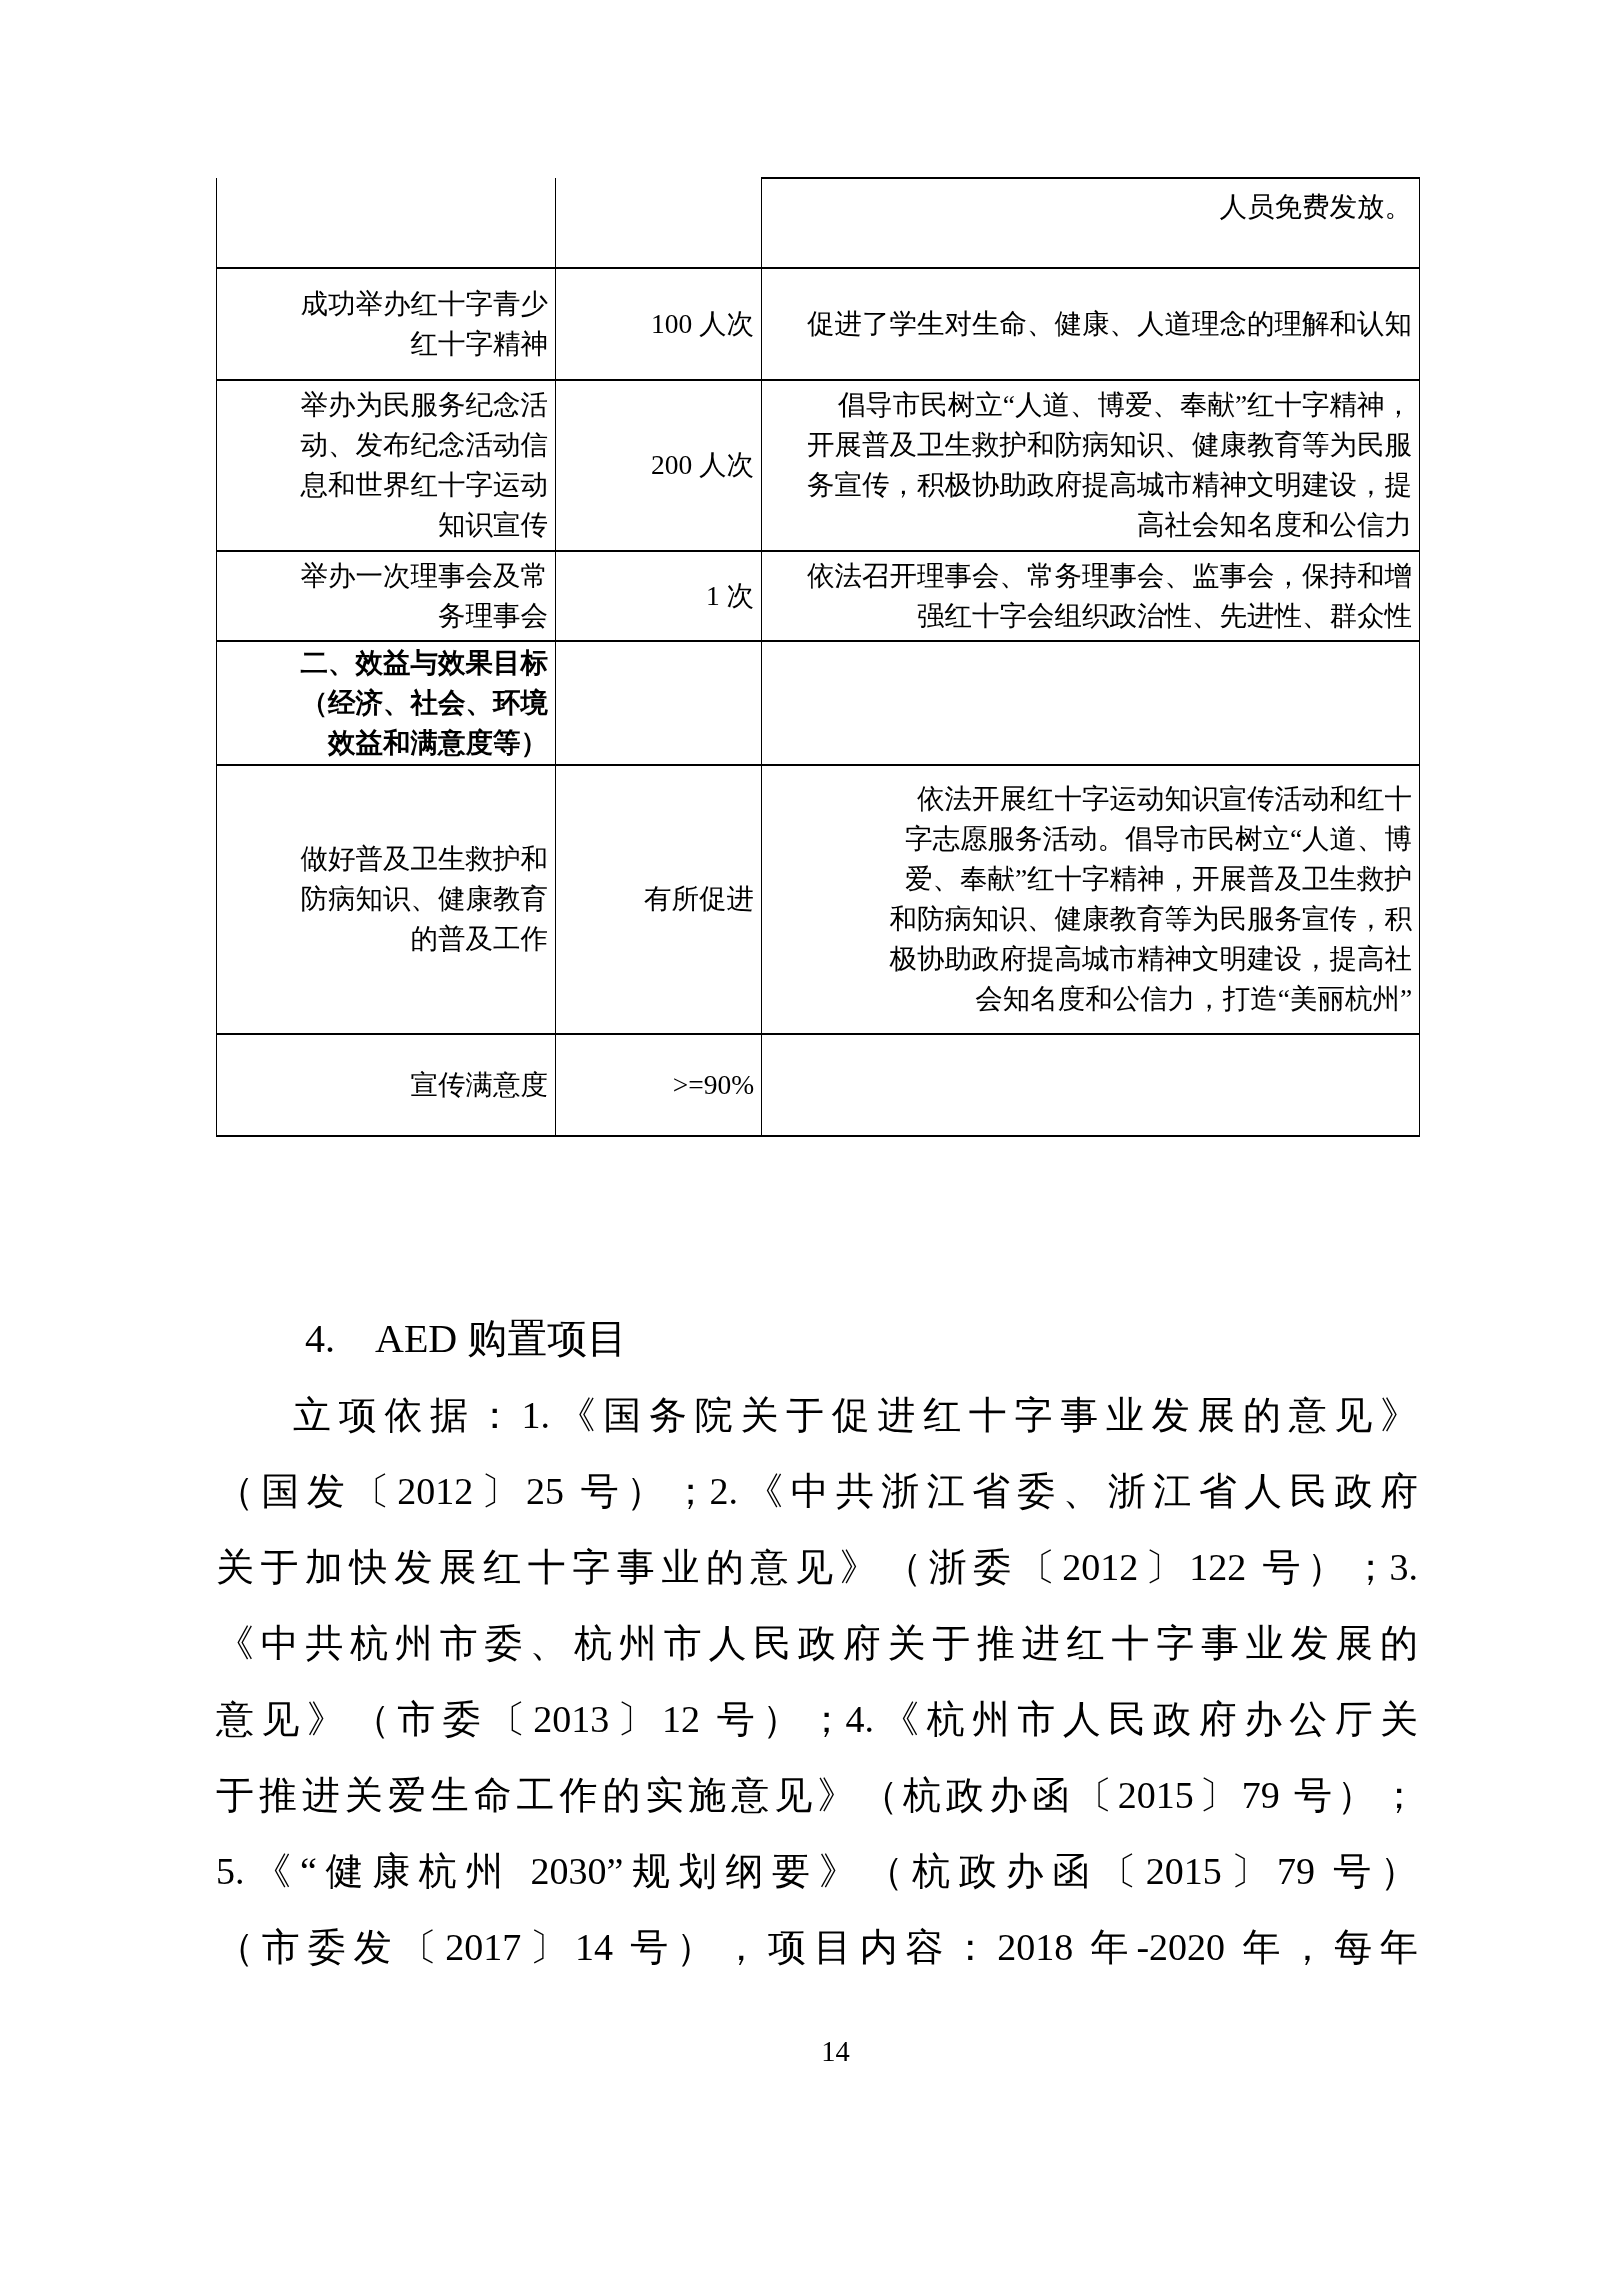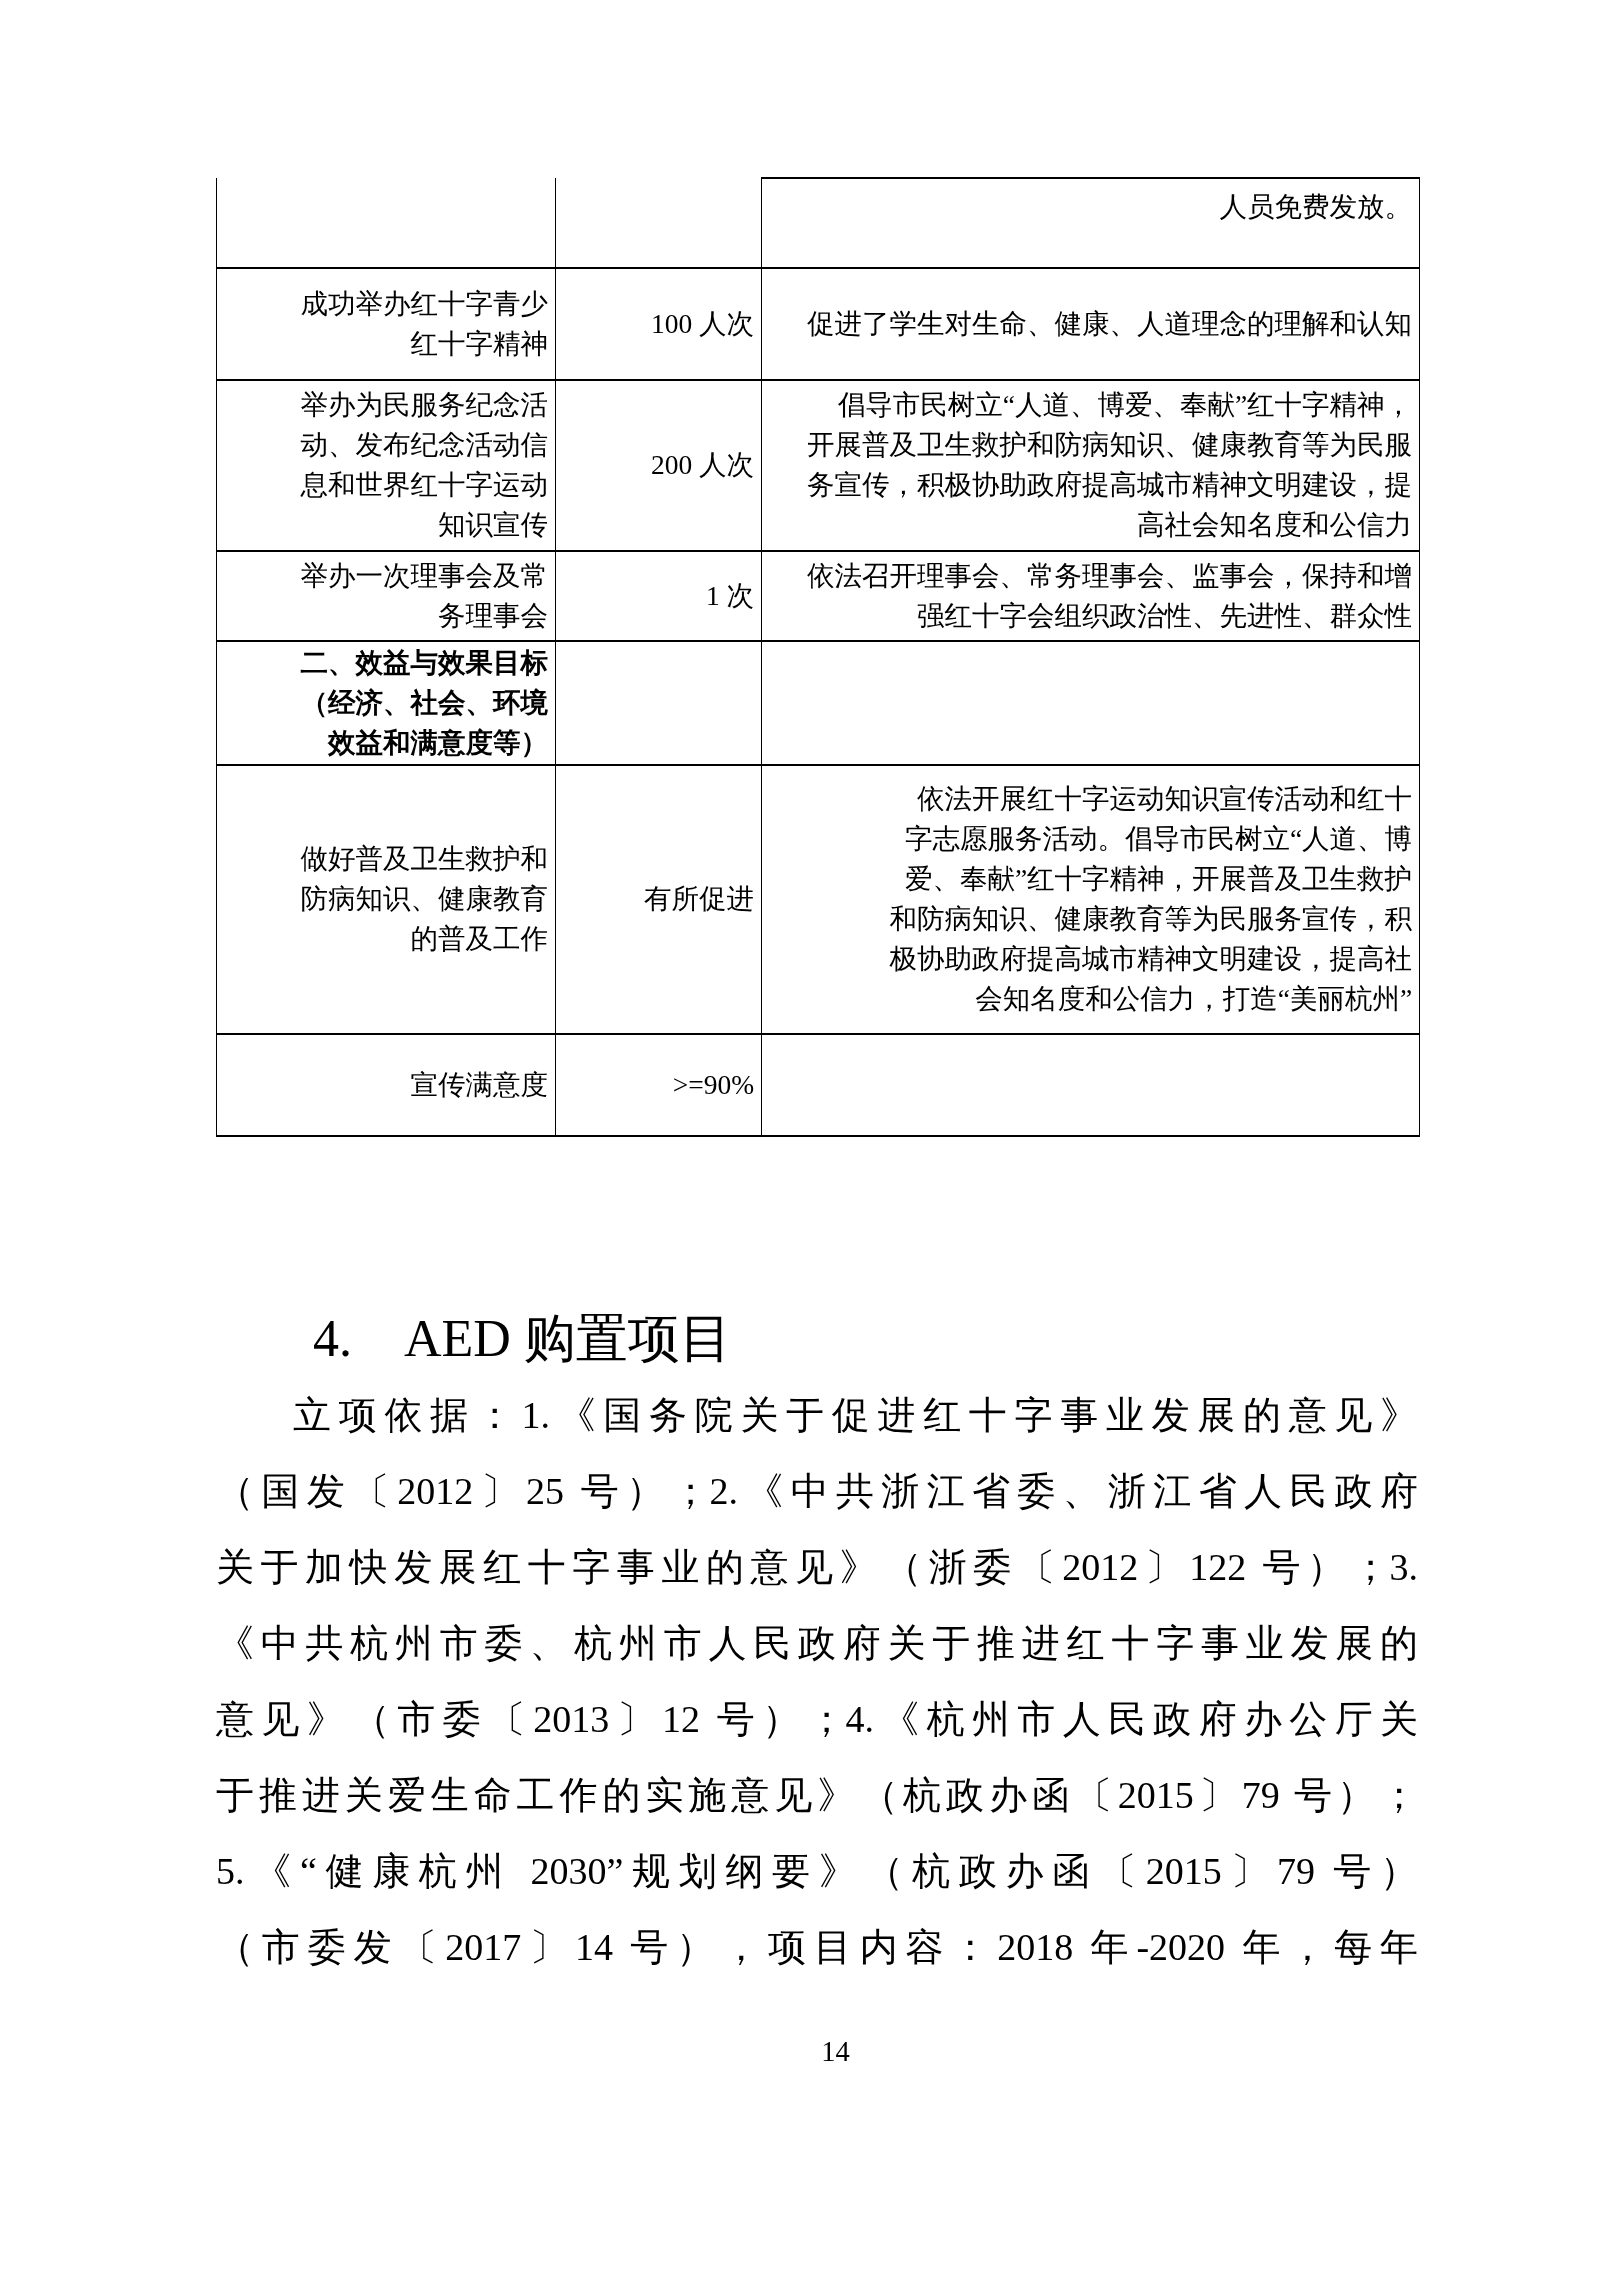--- a/index.html
+++ b/index.html
@@ -56,24 +56,24 @@
   tr.r1 td.top-rule {
     border-top: 2.5px solid #000;
     vertical-align: top;
     padding-top: 7.9px;
   }
   td.bold { font-weight: bold; }
 
   
   .section-heading {
     position: absolute;
-    left: 231px;
+    left: 223px;
     top: 1301px;
     width: 1202px;
-    font-size: 52px;
+    font-size: 40px;
     line-height: 76px;
     text-indent: 82px;
     white-space: pre-line;
   }
   .body-paragraph {
     position: absolute;
     left: 216px;
     top: 1377px;
     width: 1202px;
     font-size: 38px;

